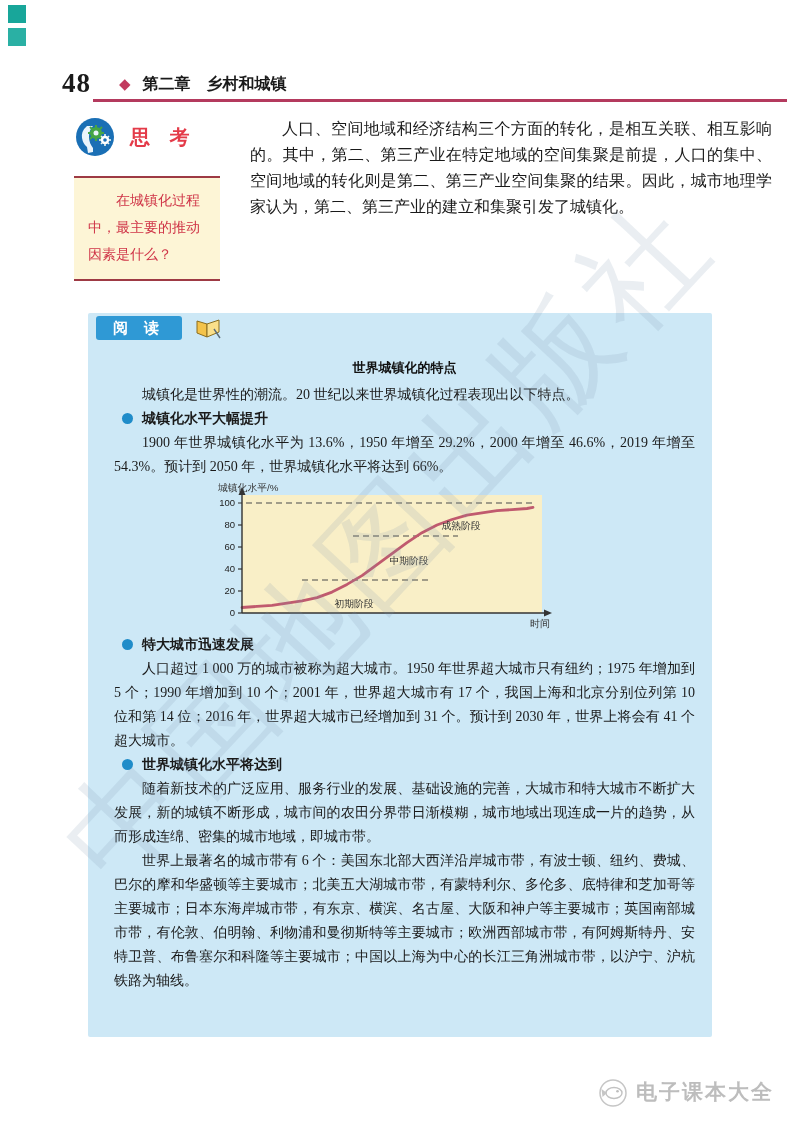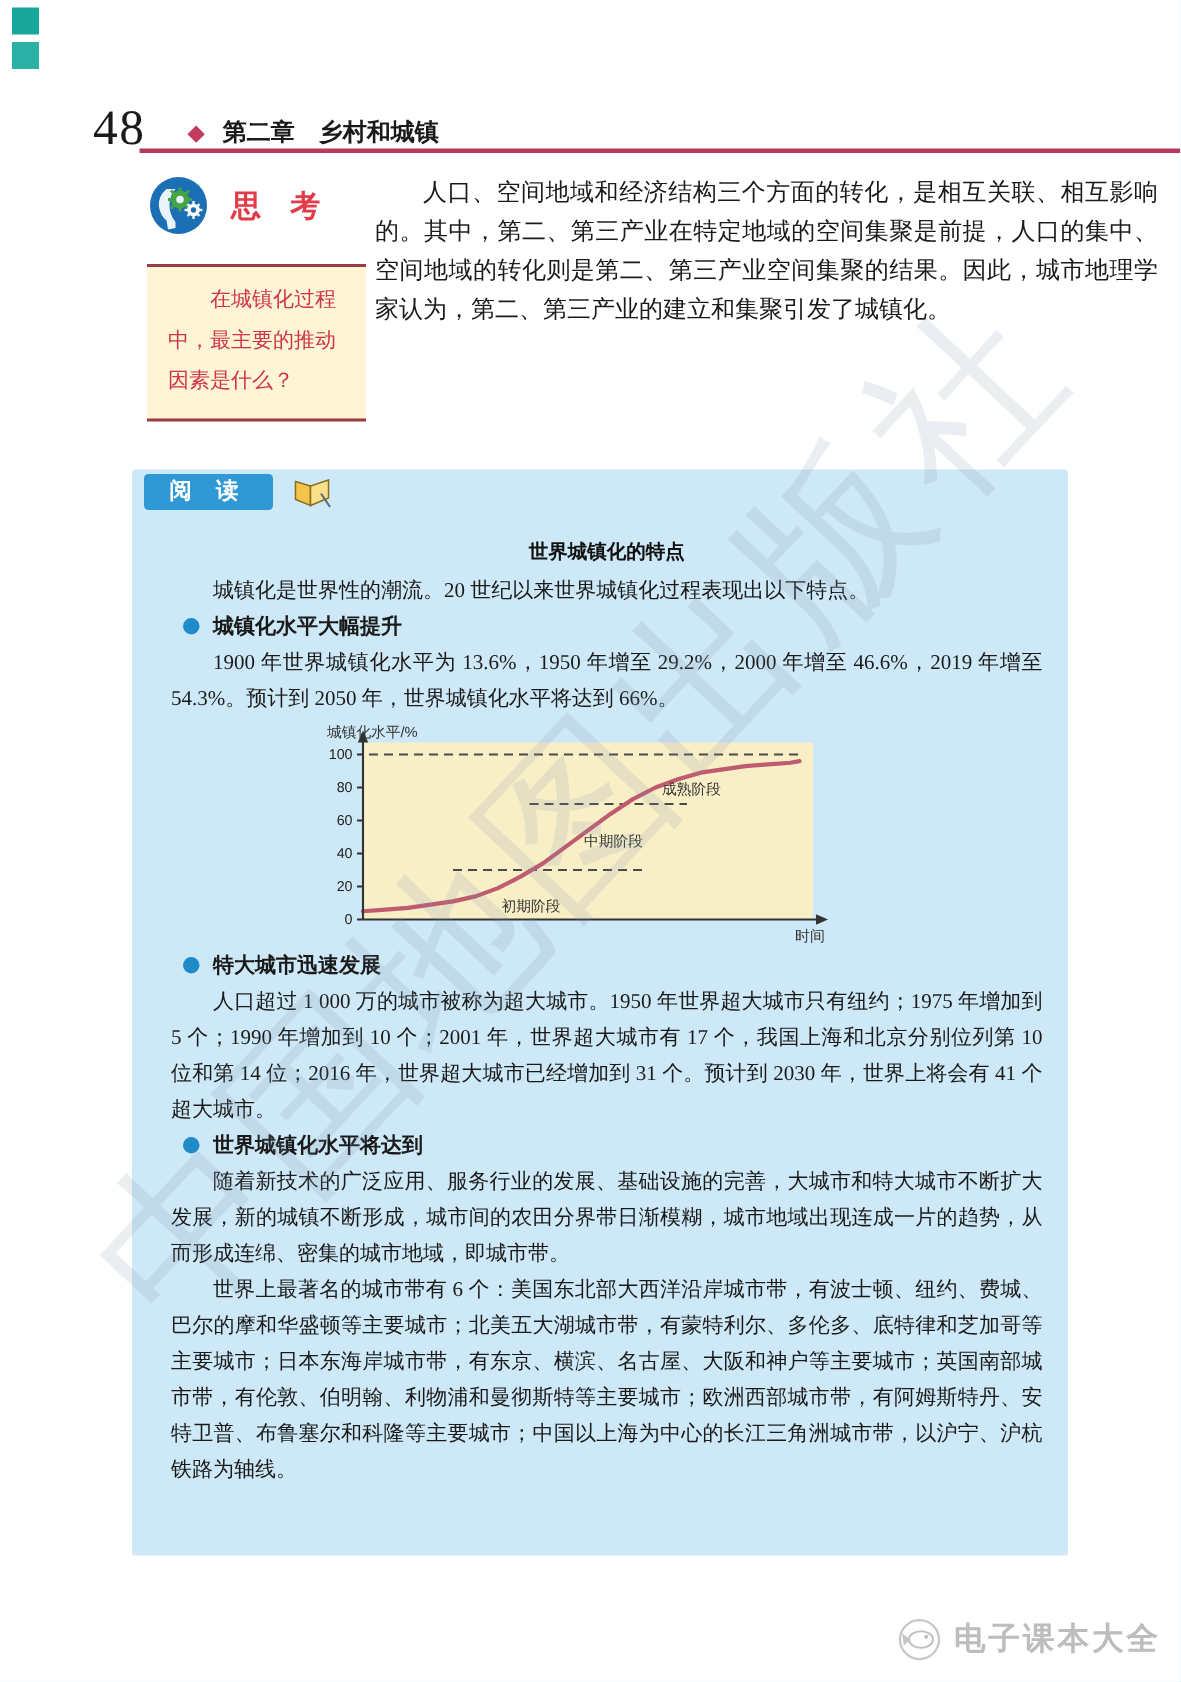--- a/index.html
+++ b/index.html
@@ -4,26 +4,26 @@
 <style>
   html,body{margin:0;padding:0;background:#fff;}
   .page{position:relative;width:787px;height:1121px;background:#ffffff;overflow:hidden;
         font-family:"Liberation Serif","DejaVu Serif",serif;color:#1a1a1a;}
   
   .sq{position:absolute;width:18px;height:18px;background:#18a69a;}
   .sq1{left:8px;top:5px;}
   .sq2{left:8px;top:28px;background:#2ab0a4;}
   
   .header{position:absolute;left:62px;top:68px;width:700px;height:30px;}
-  .pagenum{font-size:33px;font-weight:normal;letter-spacing:1px;margin-top:16px;}
+  .pagenum{font-size:27px;font-weight:bold;letter-spacing:1px;margin-top:16px;}
   .diamond{color:#c23a5e;font-size:15px;margin:0 12px 0 28px;vertical-align:3px;}
   .chapter{font-family:"Liberation Sans","DejaVu Sans",sans-serif;font-weight:bold;font-size:16px;vertical-align:3px;}
   .header-rule{position:absolute;left:93px;top:99px;width:694px;height:3px;background:#b43a5e;}
   
-  .think{position:absolute;left:98px;top:112px;width:146px;}
+  .think{position:absolute;left:74px;top:112px;width:146px;}
   .think-head{display:flex;align-items:center;height:50px;}
   .think-icon{width:42px;height:42px;flex:0 0 42px;}
   .think-title{font-family:"Liberation Sans","DejaVu Sans",sans-serif;font-weight:bold;
                font-size:20px;color:#e43b49;letter-spacing:7px;margin-left:14px;}
   .think-q{margin-top:14px;background:#fdf5d6;border-top:2px solid #9e3a44;border-bottom:2px solid #9e3a44;
            padding:9px 14px 11px 14px;}
   .think-q p{margin:0;color:#cf3447;font-size:14px;line-height:27px;text-indent:2em;}
   
   .intro{position:absolute;left:250px;top:116px;width:522px;margin:0;font-size:16px;
          line-height:26px;text-align:justify;text-indent:2em;}

